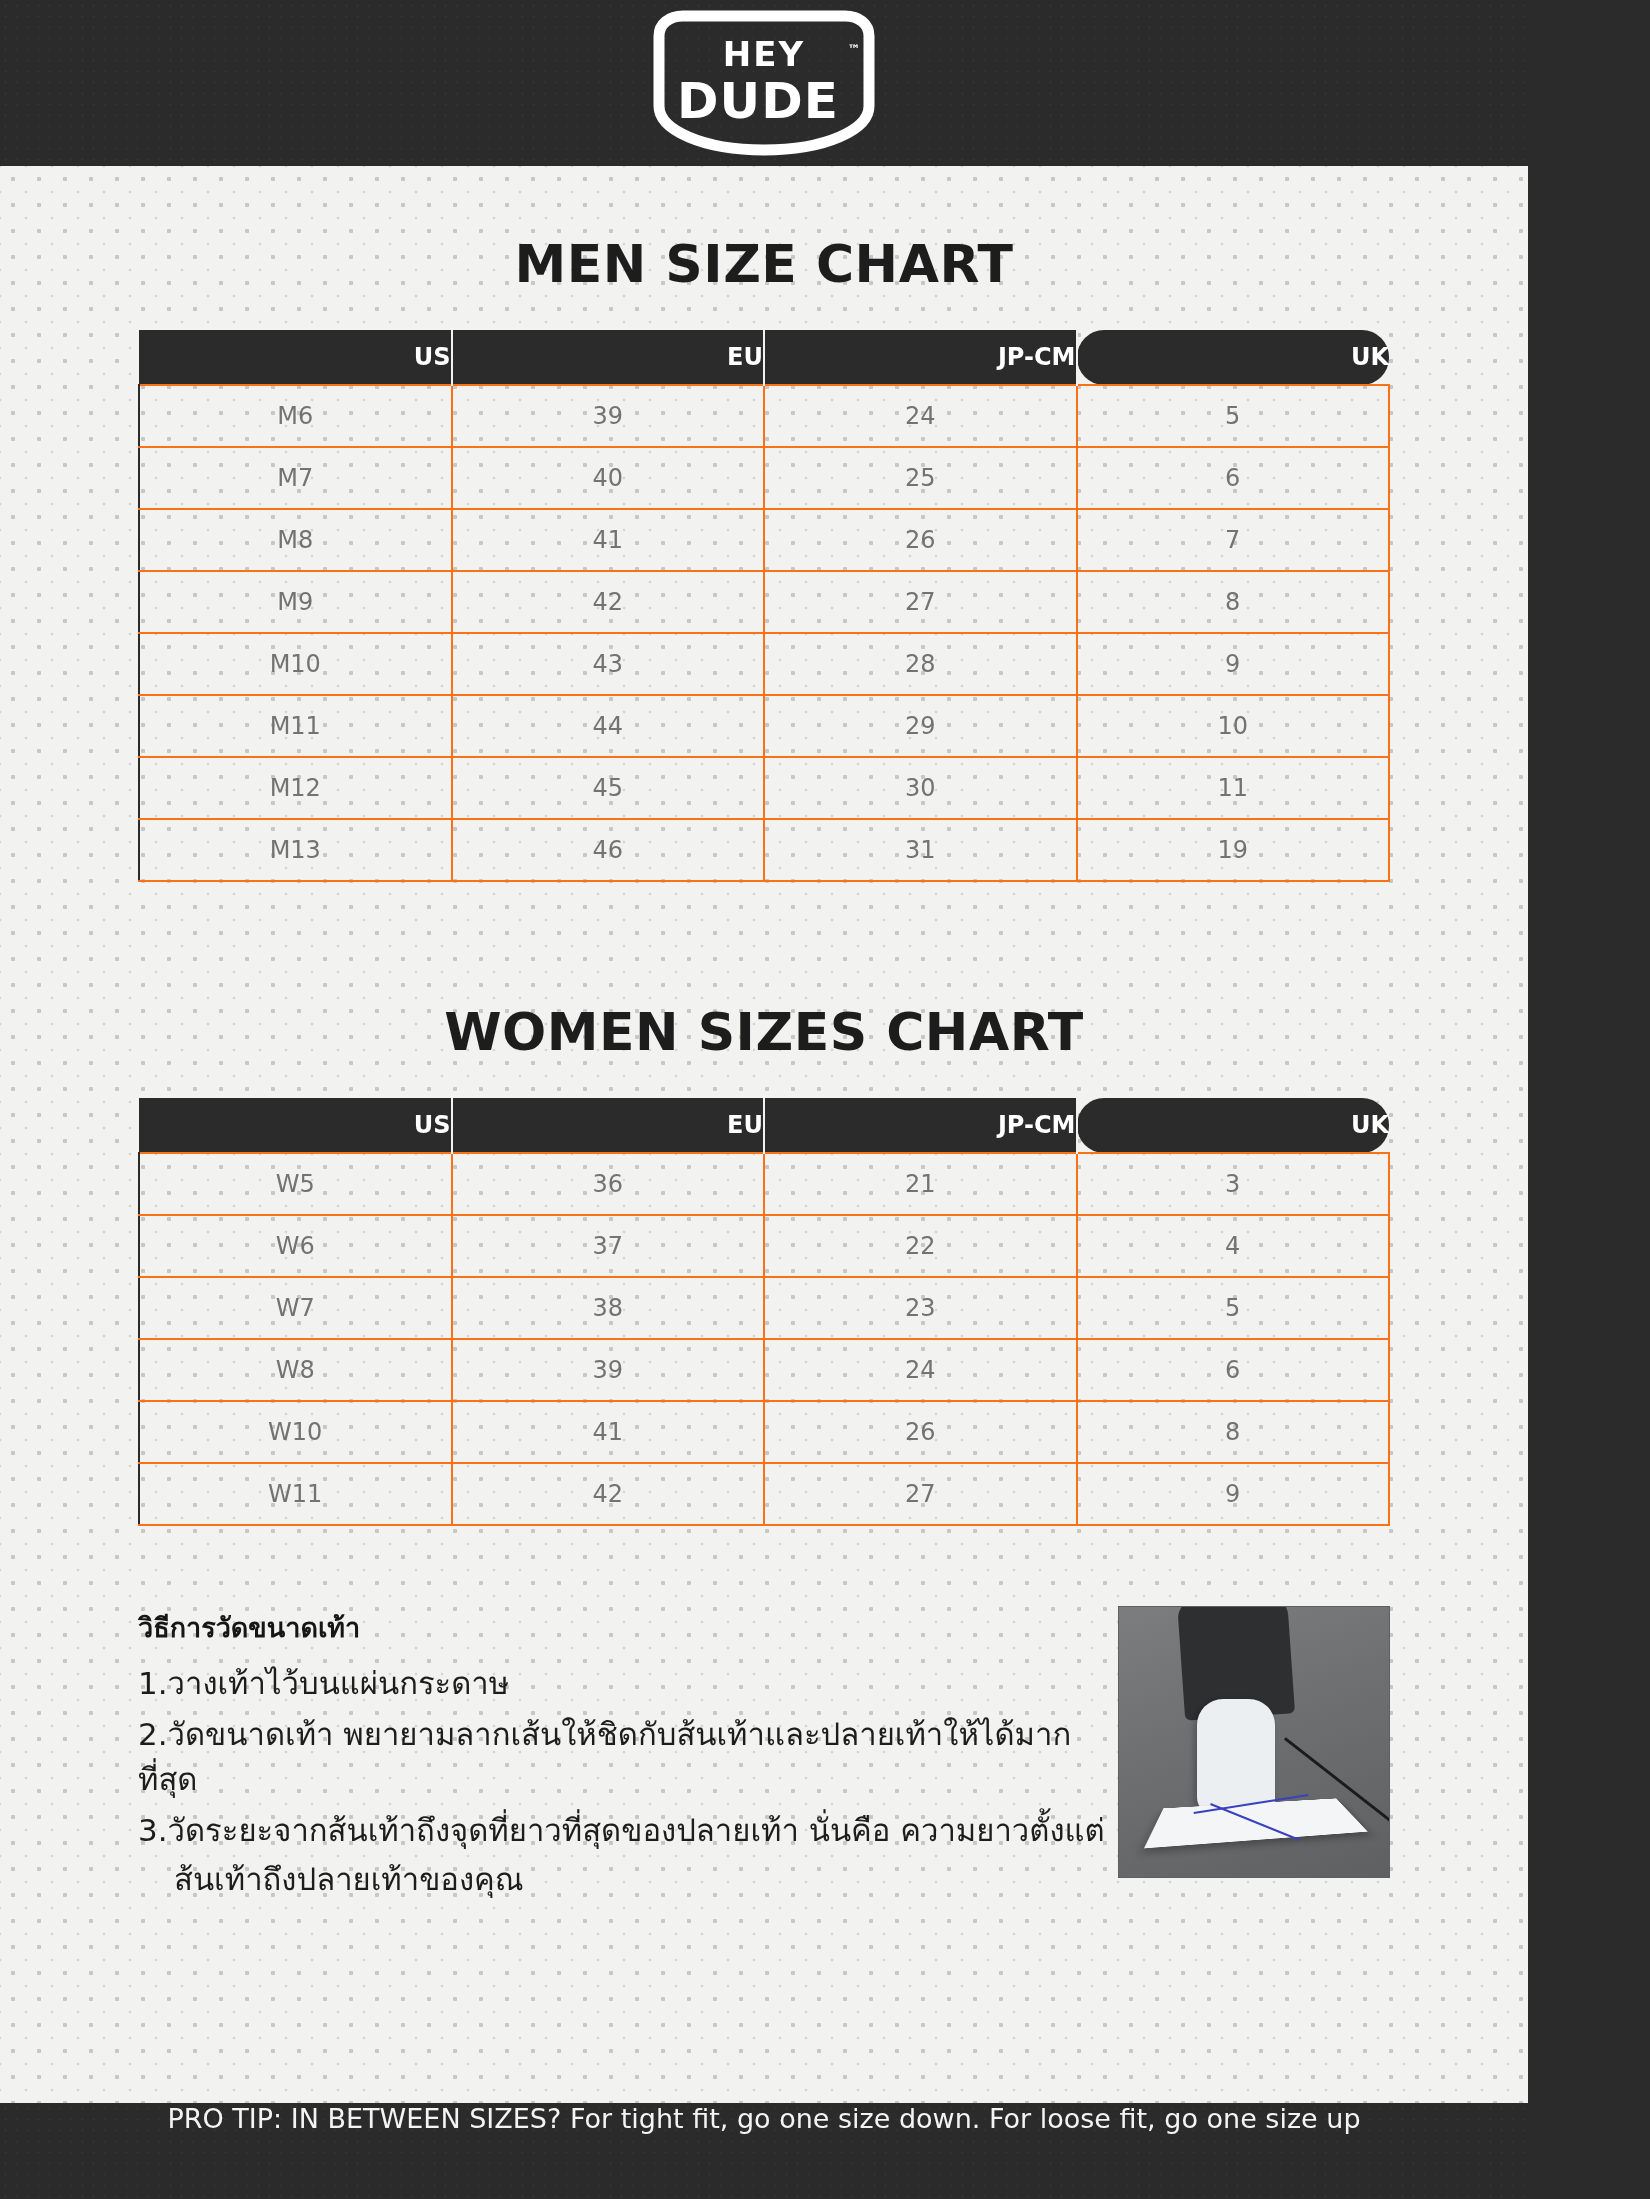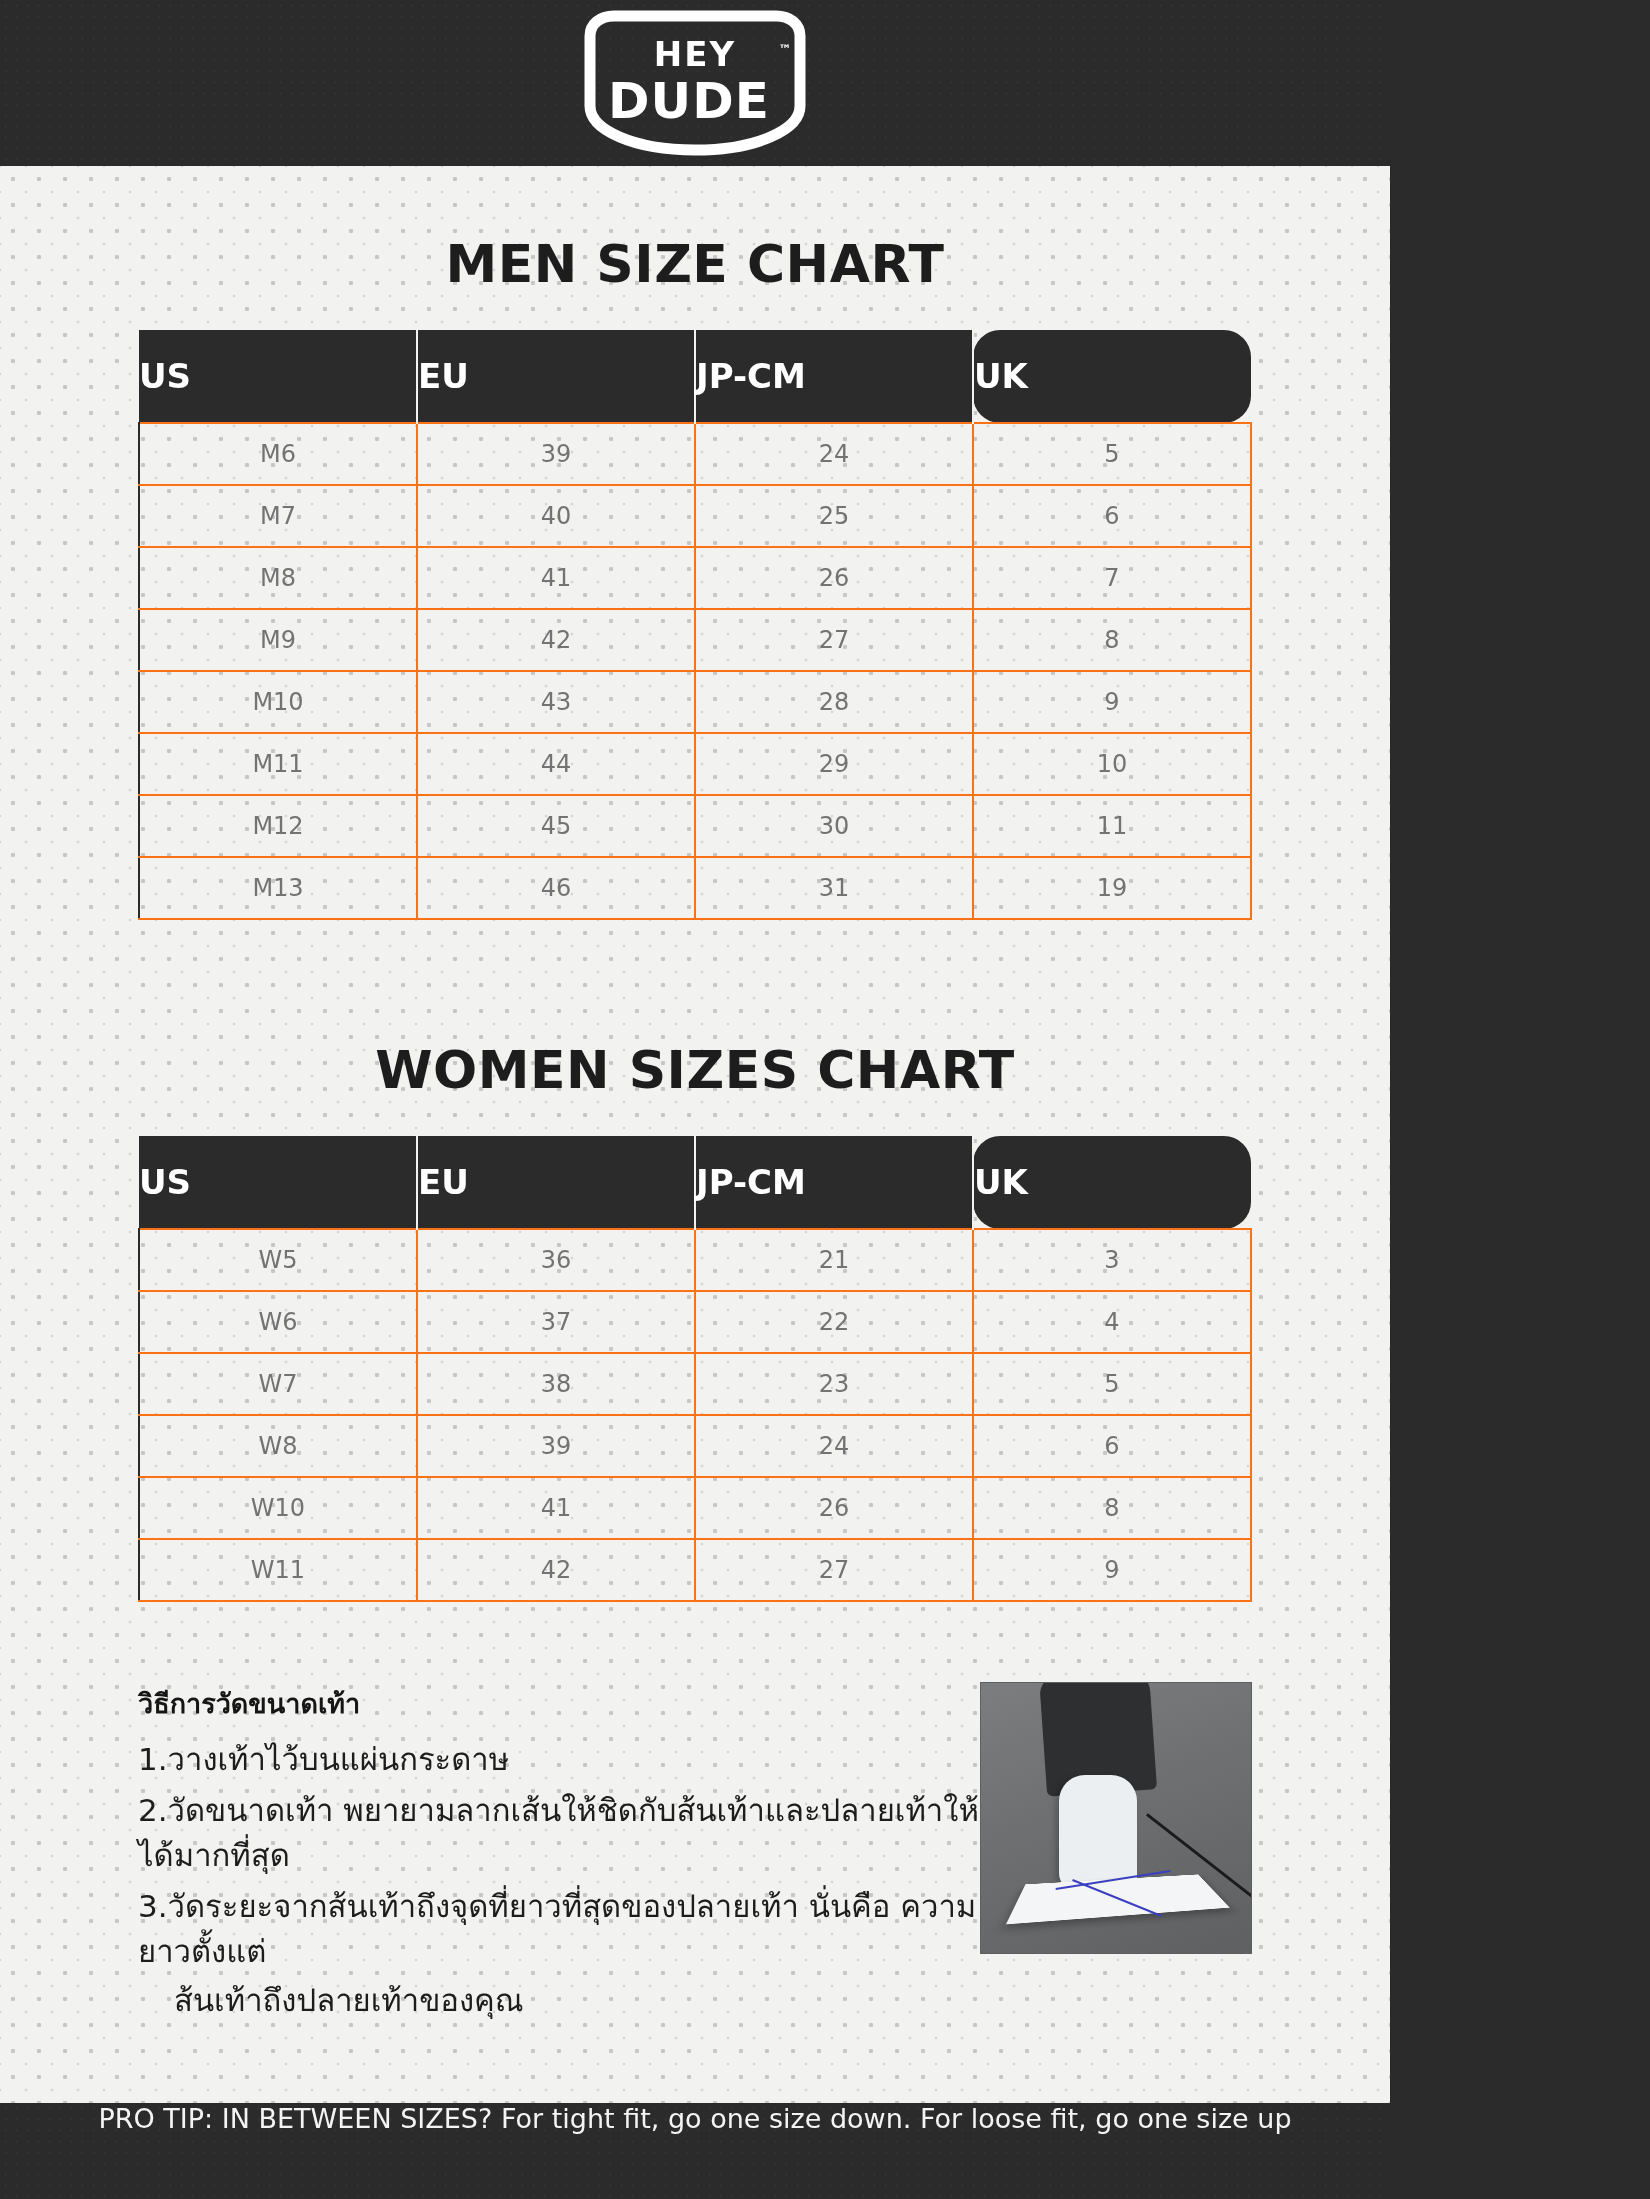--- a/index.html
+++ b/index.html
@@ -8,21 +8,21 @@
     background: #2b2b2b;
   }
   body {
     width: 1650px;
     height: 2199px;
     font-family: "Liberation Sans", sans-serif;
     position: relative;
     overflow: hidden;
   }
   .page {
-    width: 1390px;
+    width: 1528px;
     height: 2199px;
     position: relative;
     background: #2f2f2f;
     display: flex;
     flex-direction: column;
   }
 
   
   .header {
     height: 166px;
@@ -91,24 +91,24 @@
 
   table.size {
     width: 100%;
     border-collapse: collapse;
     background: transparent;
     table-layout: fixed;
   }
   table.size thead th {
     background: #2b2b2b;
     color: #ffffff;
-    font-size: 34px;
+    font-size: 24px;
     font-weight: bold;
-    padding: 26px 0;
-    text-align: left;
+    padding: 13px 0;
+    text-align: right;
     border-right: 2px solid #f2f2f0;
     font-family: "DejaVu Sans", sans-serif;
   }
   table.size thead th:last-child { border-right: none; border-radius: 27px; }
   table.size tbody td {
     border: 2px solid #f97316;
     text-align: center;
     font-size: 24px;
     color: #737373;
     height: 60px;

